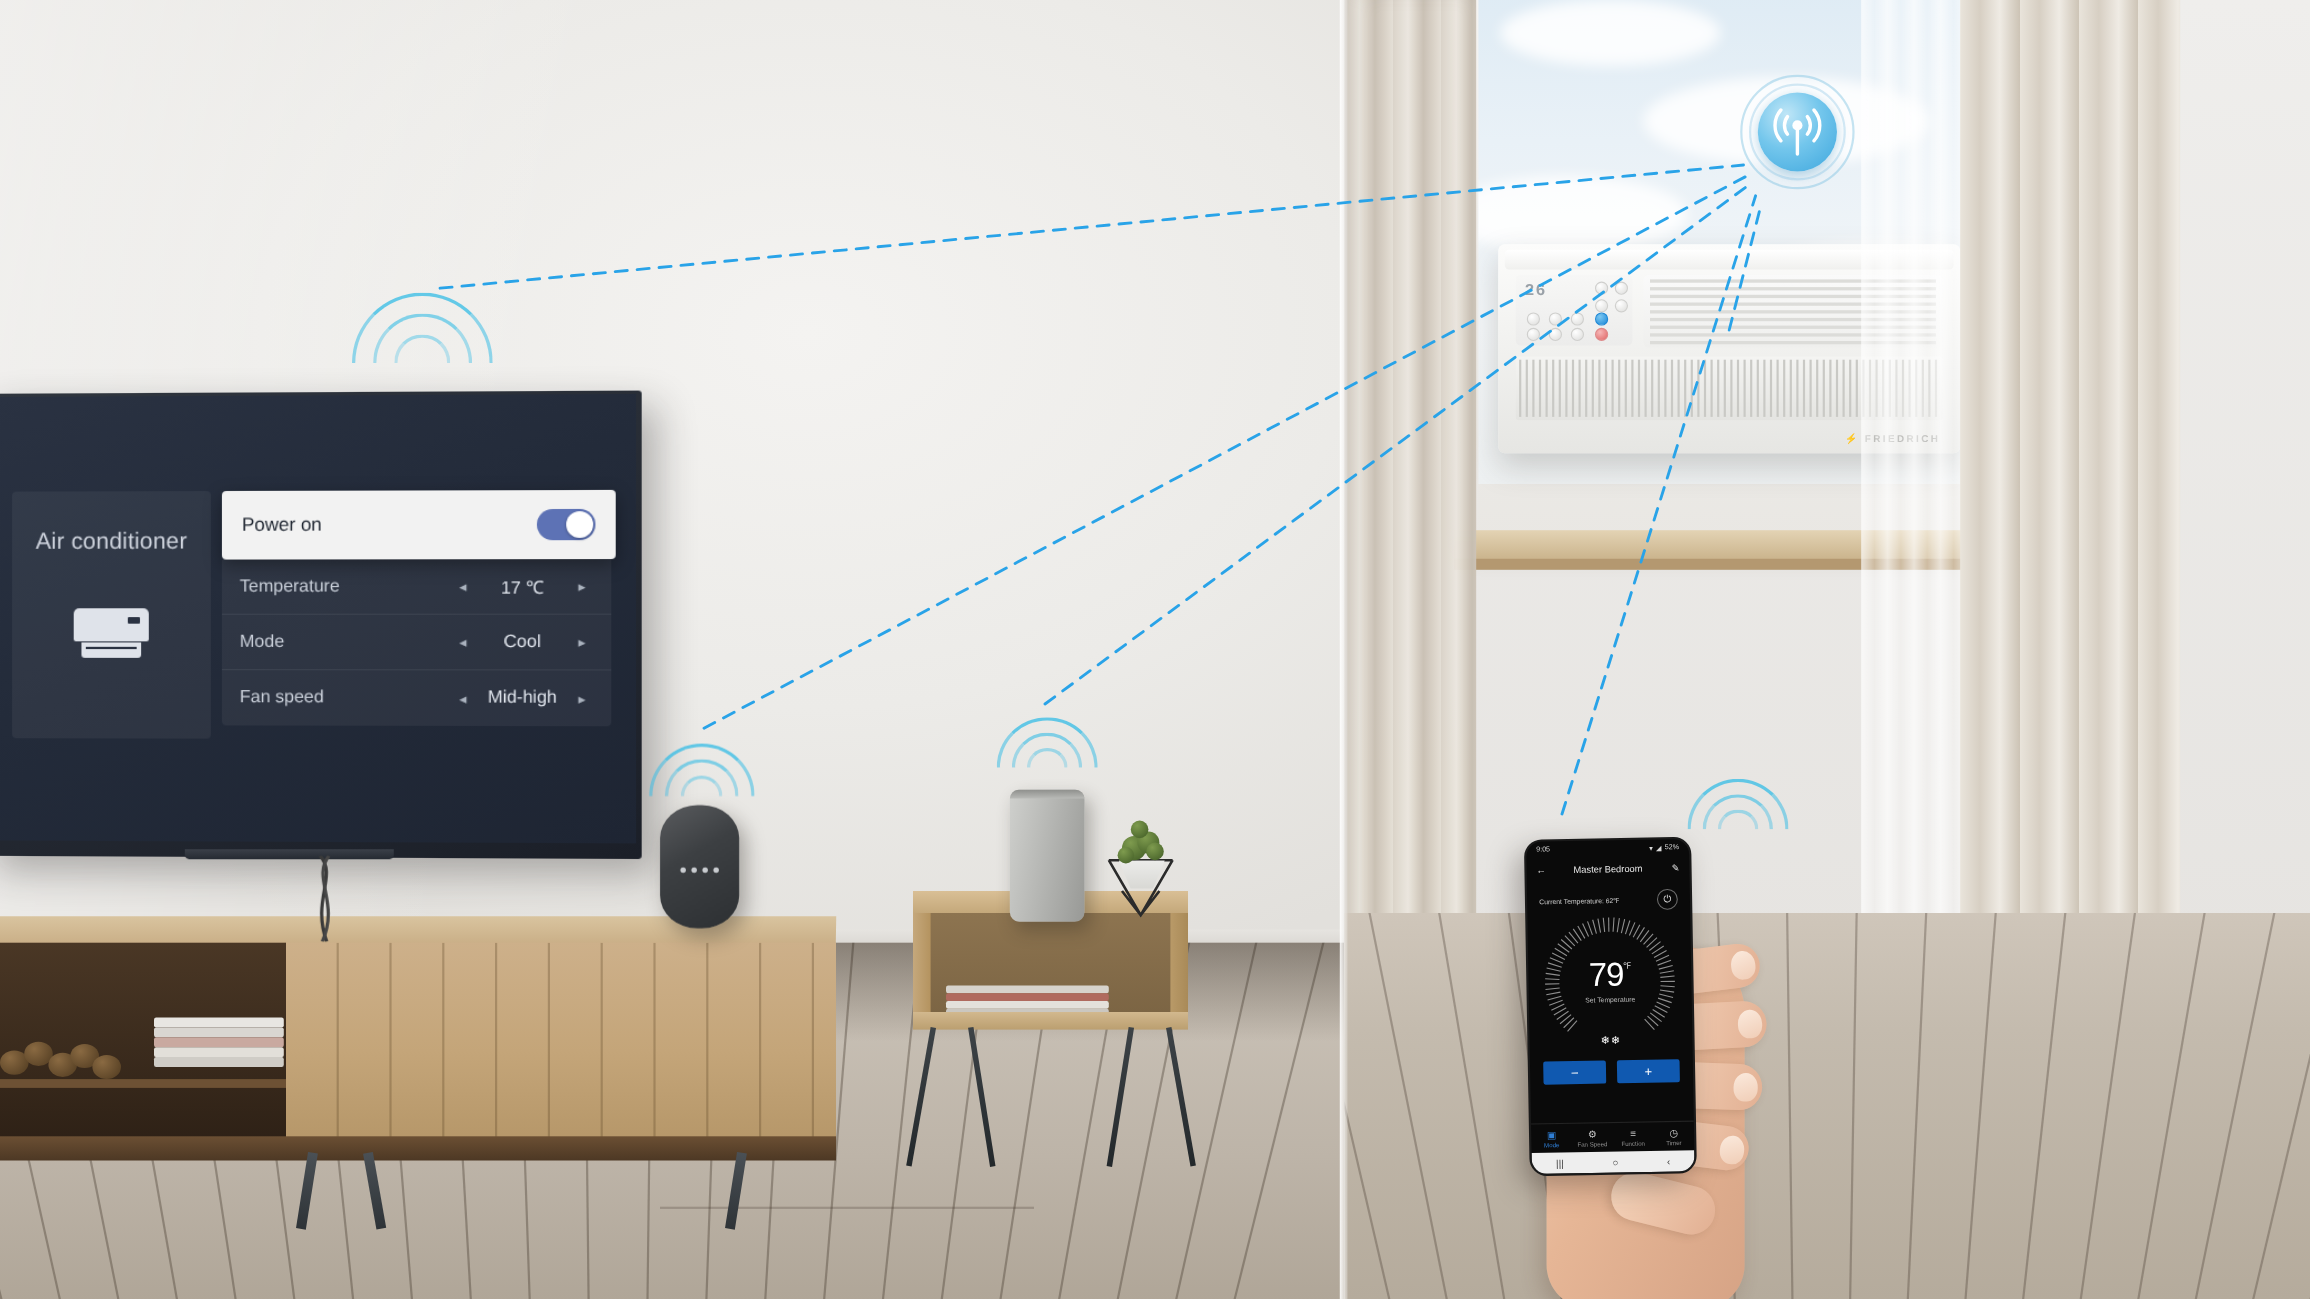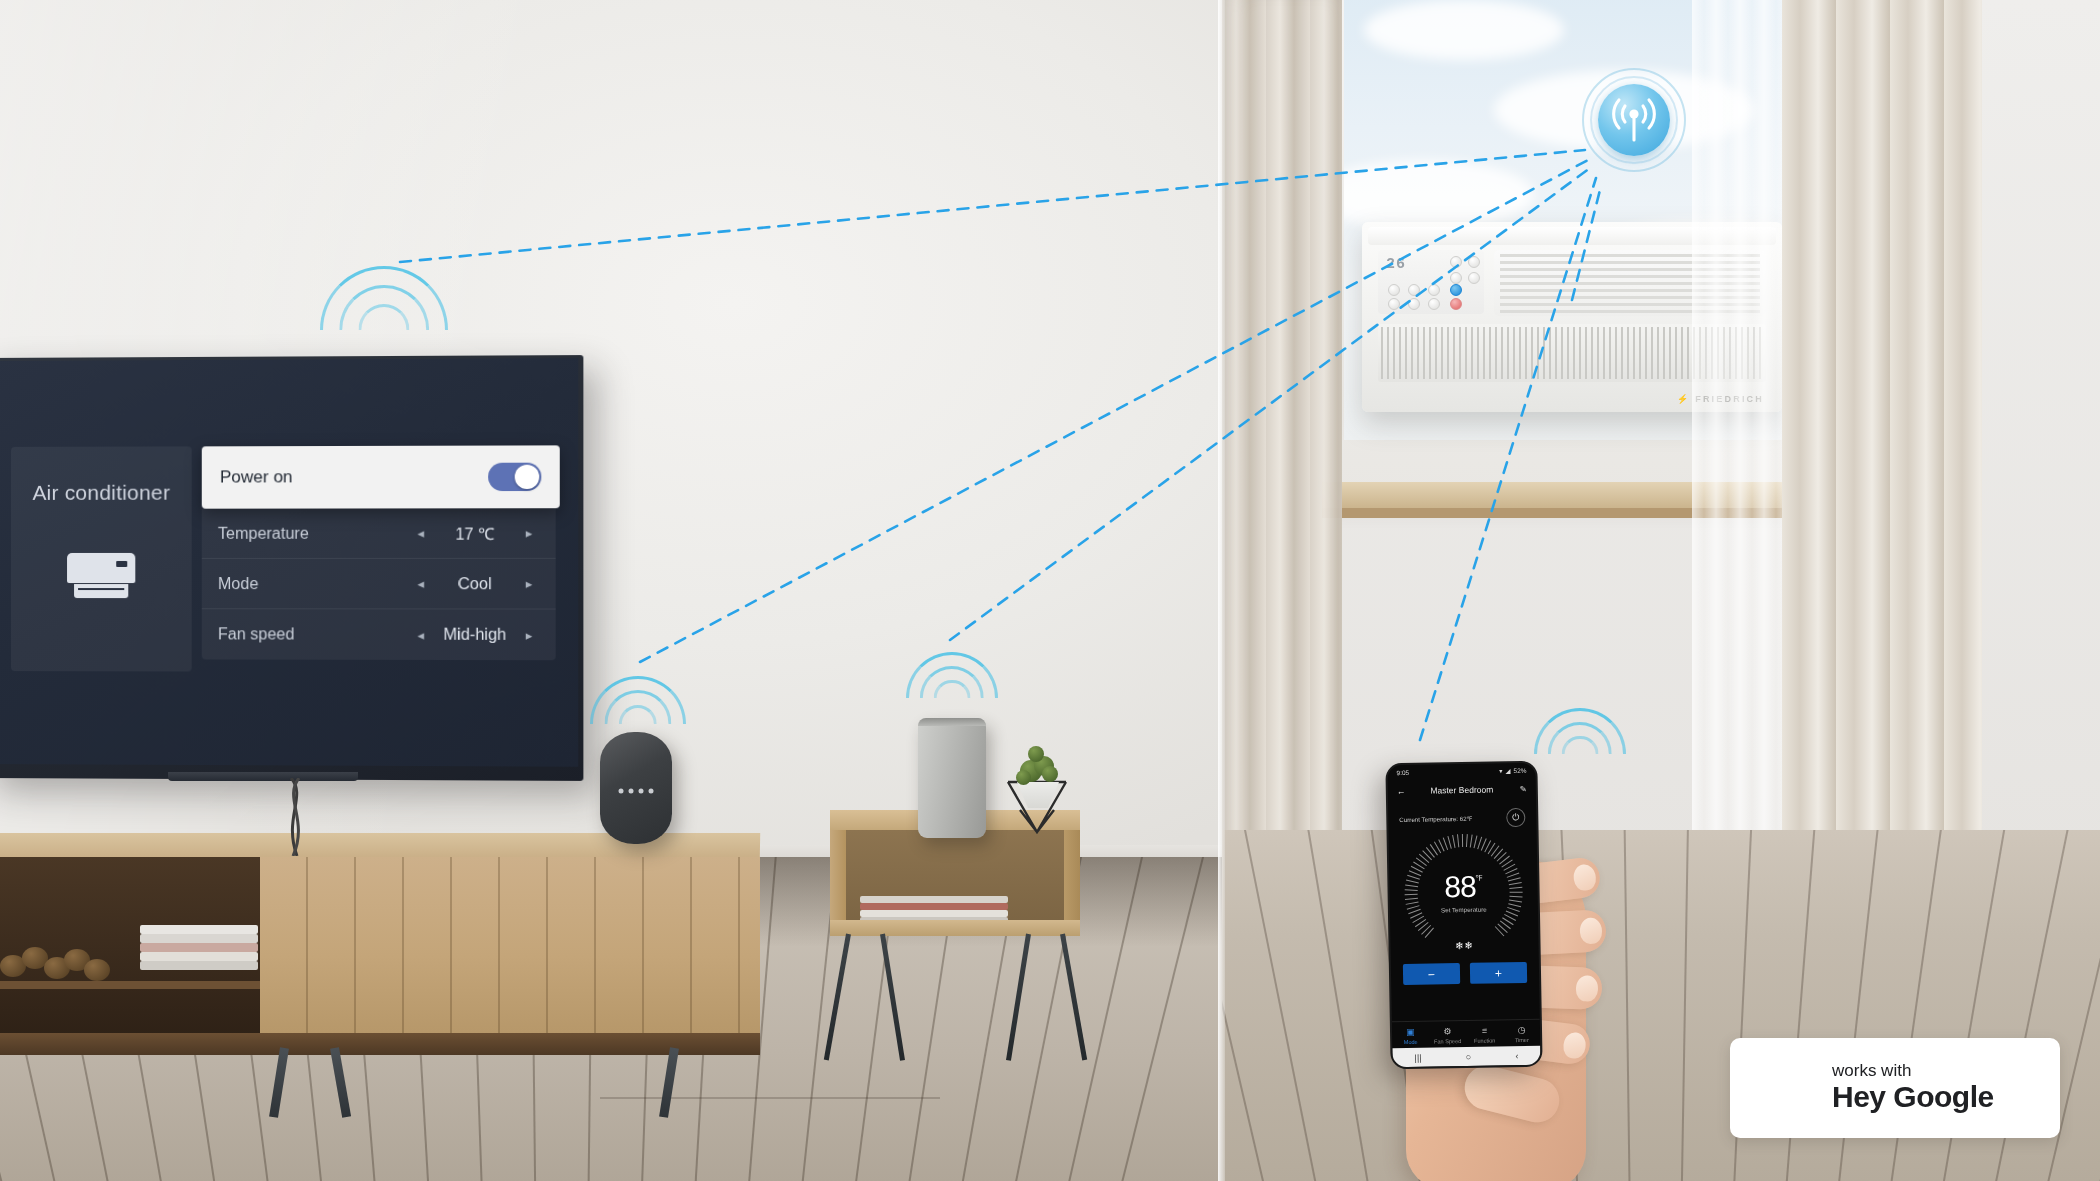--- a/index.html
+++ b/index.html
@@ -855,21 +855,21 @@
       <span style="margin-left:auto">✎</span>
     </div>
 
     <div class="ph-sub">
       <span class="ct">Current Temperature: 62℉</span>
       <span class="pw-btn">⏻</span>
     </div>
 
     <div class="dial" id="phDial">
       <div class="center">
-        <div><span class="deg">88</span><span class="unit">℉</span></div>
+        <div><span class="deg">79</span><span class="unit">℉</span></div>
         <div class="cap">Set Temperature</div>
       </div>
     <div class="tick" style="transform:translateX(-50%) rotate(-138deg);"></div>
         <div class="tick" style="transform:translateX(-50%) rotate(-133.24137931034483deg);"></div>
         <div class="tick" style="transform:translateX(-50%) rotate(-128.48275862068965deg);"></div>
         <div class="tick" style="transform:translateX(-50%) rotate(-123.72413793103448deg);"></div>
         <div class="tick" style="transform:translateX(-50%) rotate(-118.9655172413793deg);"></div>
         <div class="tick" style="transform:translateX(-50%) rotate(-114.20689655172413deg);"></div>
         <div class="tick" style="transform:translateX(-50%) rotate(-109.44827586206897deg);"></div>
         <div class="tick" style="transform:translateX(-50%) rotate(-104.6896551724138deg);"></div>
@@ -951,26 +951,14 @@
       </div>
     </div>
 
     <div class="ph-nav">
       <span>|||</span>
       <span>○</span>
       <span>‹</span>
     </div>
   </div>
 
-  <div class="badge">
-    <div class="g-dots">
-      <i style="left:0;   top:8px;  width:36px; height:36px;"></i>
-      <i style="left:34px; top:28px; width:22px; height:22px;"></i>
-      <i style="left:32px; top:48px; width:24px; height:24px;"></i>
-      <i style="left:50px; top:14px; width:12px; height:12px;"></i>
-    </div>
-    <div class="badge-text">
-      <div class="l1">works with</div>
-      <div class="l2">Hey Google</div>
-    </div>
-  </div>
 
 </div>
 
 </body></html>

